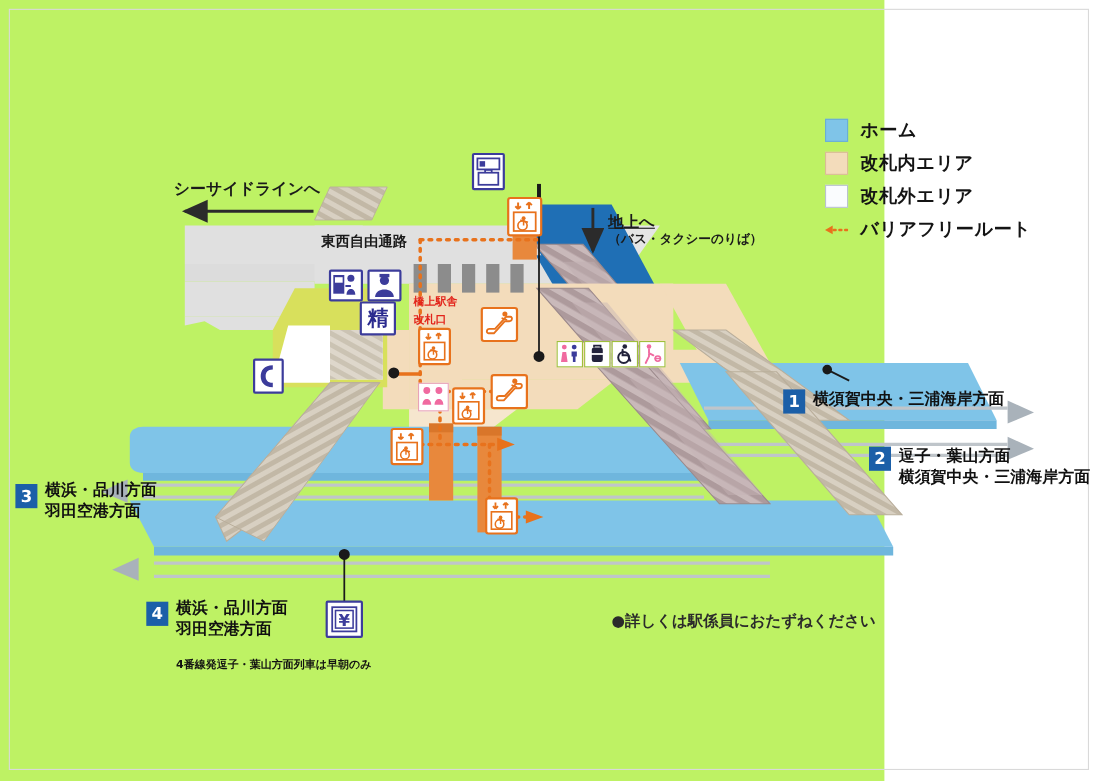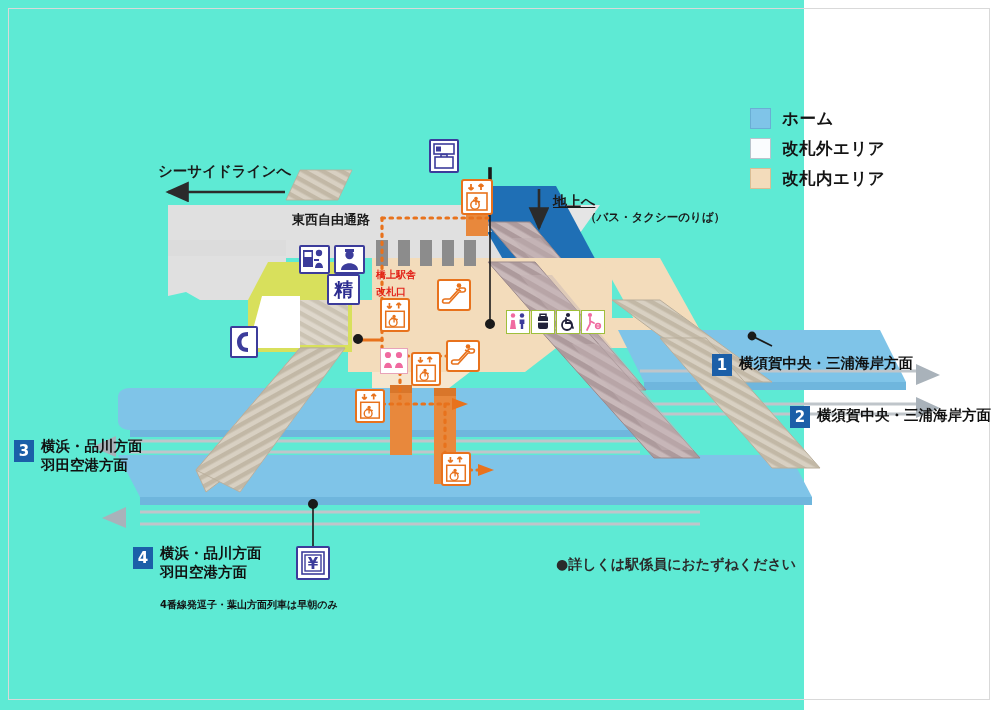--- a/index.html
+++ b/index.html
@@ -1,38 +1,38 @@
 <!DOCTYPE html>
 <html><head>
 <meta charset="utf-8">
 <style>
   html,body{margin:0;padding:0;background:#ffffff;}
   body{width:1000px;height:710px;overflow:hidden;font-family:"DejaVu Sans","Liberation Sans",sans-serif;}
-  #stage{position:relative;width:804px;height:710px;background:#5eead4;}
+  #stage{position:relative;width:804px;height:710px;background:#bef264;}
   .frame{position:absolute;left:8px;top:8px;width:982px;height:692px;border:1px solid #d9d9d9;box-sizing:border-box;}
   svg.map{position:absolute;left:0;top:0;width:1000px;height:710px;}
 
   
   .legend{position:absolute;left:750px;top:105px;width:240px;}
   .lg-row{display:flex;align-items:center;height:27px;margin-bottom:3px;}
   .lg-sw{width:21px;height:21px;border:1px solid #9a9a9a;box-sizing:border-box;margin-right:11px;flex:0 0 auto;}
   .lg-sw.home{background:#7FC4E8;border-color:#6aaed4;}
   .lg-sw.insidearea{background:#F3DCBB;border-color:#d9bd94;}
   .lg-sw.outsidearea{background:#FAFCFE;border-color:#b9c3cc;}
   .lg-txt{font-size:16.5px;color:#141414;font-weight:700;letter-spacing:.5px;white-space:nowrap;}
   .lg-route{width:21px;height:21px;margin-right:11px;flex:0 0 auto;display:flex;align-items:center;}
 
   
   .t{position:absolute;white-space:nowrap;color:#111;}
   .t.b{font-weight:700;}
 
   .seaside{left:158px;top:162px;font-size:14.5px;font-weight:700;color:#1a1a1a;}
   .freepass{left:292px;top:211px;font-size:13px;font-weight:700;color:#1a1a1a;}
   .ground1{left:553px;top:193px;font-size:14px;font-weight:700;color:#1a1a1a;text-decoration:underline;}
-  .ground2{left:553px;top:210px;font-size:11.5px;font-weight:700;color:#1a1a1a;margin-left:32px;}
+  .ground2{left:553px;top:210px;font-size:11.5px;font-weight:700;color:#1a1a1a;}
   .gate{left:376px;top:266px;font-size:10px;font-weight:700;color:#E2231A;line-height:17px;}
   .note{left:556px;top:556px;font-size:14px;font-weight:700;color:#2b2b2b;}
   .date{left:806px;top:674px;font-size:17px;font-weight:700;color:#111;}
 
   
   .plabel{position:absolute;display:flex;align-items:flex-start;}
   .pnum{width:20px;height:22px;background:#1B5FA8;color:#fff;font-size:15px;font-weight:700;
         display:flex;align-items:center;justify-content:center;flex:0 0 auto;font-family:"DejaVu Sans",sans-serif;}
   .ptxt{margin-left:7px;font-size:14.5px;font-weight:700;color:#111;line-height:19px;white-space:nowrap;}
   .psub{font-size:10px;font-weight:700;line-height:13px;color:#111;margin-top:16px;}
@@ -256,26 +256,35 @@
       <line x1="539" y1="189" x2="539" y2="228" stroke="#2b2b2b" stroke-width="2.6" marker-end="url(#arrHeadBlk)"></line>
     </g>
   </svg>
 
   <div class="legend">
     <div class="lg-row">
       <span class="lg-sw home"></span>
       <span class="lg-txt">ホーム</span>
     </div>
     <div class="lg-row">
+      <span class="lg-sw insidearea"></span>
+      <span class="lg-txt">改札内エリア</span>
+    </div>
+    <div class="lg-row">
       <span class="lg-sw outsidearea"></span>
       <span class="lg-txt">改札外エリア</span>
     </div>
     <div class="lg-row">
-      <span class="lg-sw insidearea"></span>
-      <span class="lg-txt">改札内エリア</span>
+      <span class="lg-route">
+        <svg width="24" height="14" viewBox="0 0 24 14">
+          <path d="M0,7 L8,2.5 L8,11.5 Z" fill="#E8721C"></path>
+          <line x1="9" y1="7" x2="24" y2="7" stroke="#E8721C" stroke-width="2.6" stroke-dasharray="2,4" stroke-linecap="round"></line>
+        </svg>
+      </span>
+      <span class="lg-txt">バリアフリールート</span>
     </div>
   </div>
 
   <div class="t b seaside">シーサイドラインへ</div>
   <div class="t b freepass">東西自由通路</div>
   <div class="t b ground1">地上へ</div>
   <div class="t b ground2">（バス・タクシーのりば）</div>
   <div class="t b gate">
     <div>橋上駅舎</div>
     <div>改札口</div>
@@ -285,20 +294,21 @@
   <div class="plabel p1">
     <span class="pnum">1</span>
     <span class="ptxt">
       <div>横須賀中央・三浦海岸方面</div>
     </span>
   </div>
 
   <div class="plabel p2">
     <span class="pnum">2</span>
     <span class="ptxt">
+      <div>逗子・葉山方面</div>
       <div>横須賀中央・三浦海岸方面</div>
     </span>
   </div>
 
   <div class="plabel p3">
     <span class="pnum">3</span>
     <span class="ptxt">
       <div>横浜・品川方面</div>
       <div>羽田空港方面</div>
     </span>

